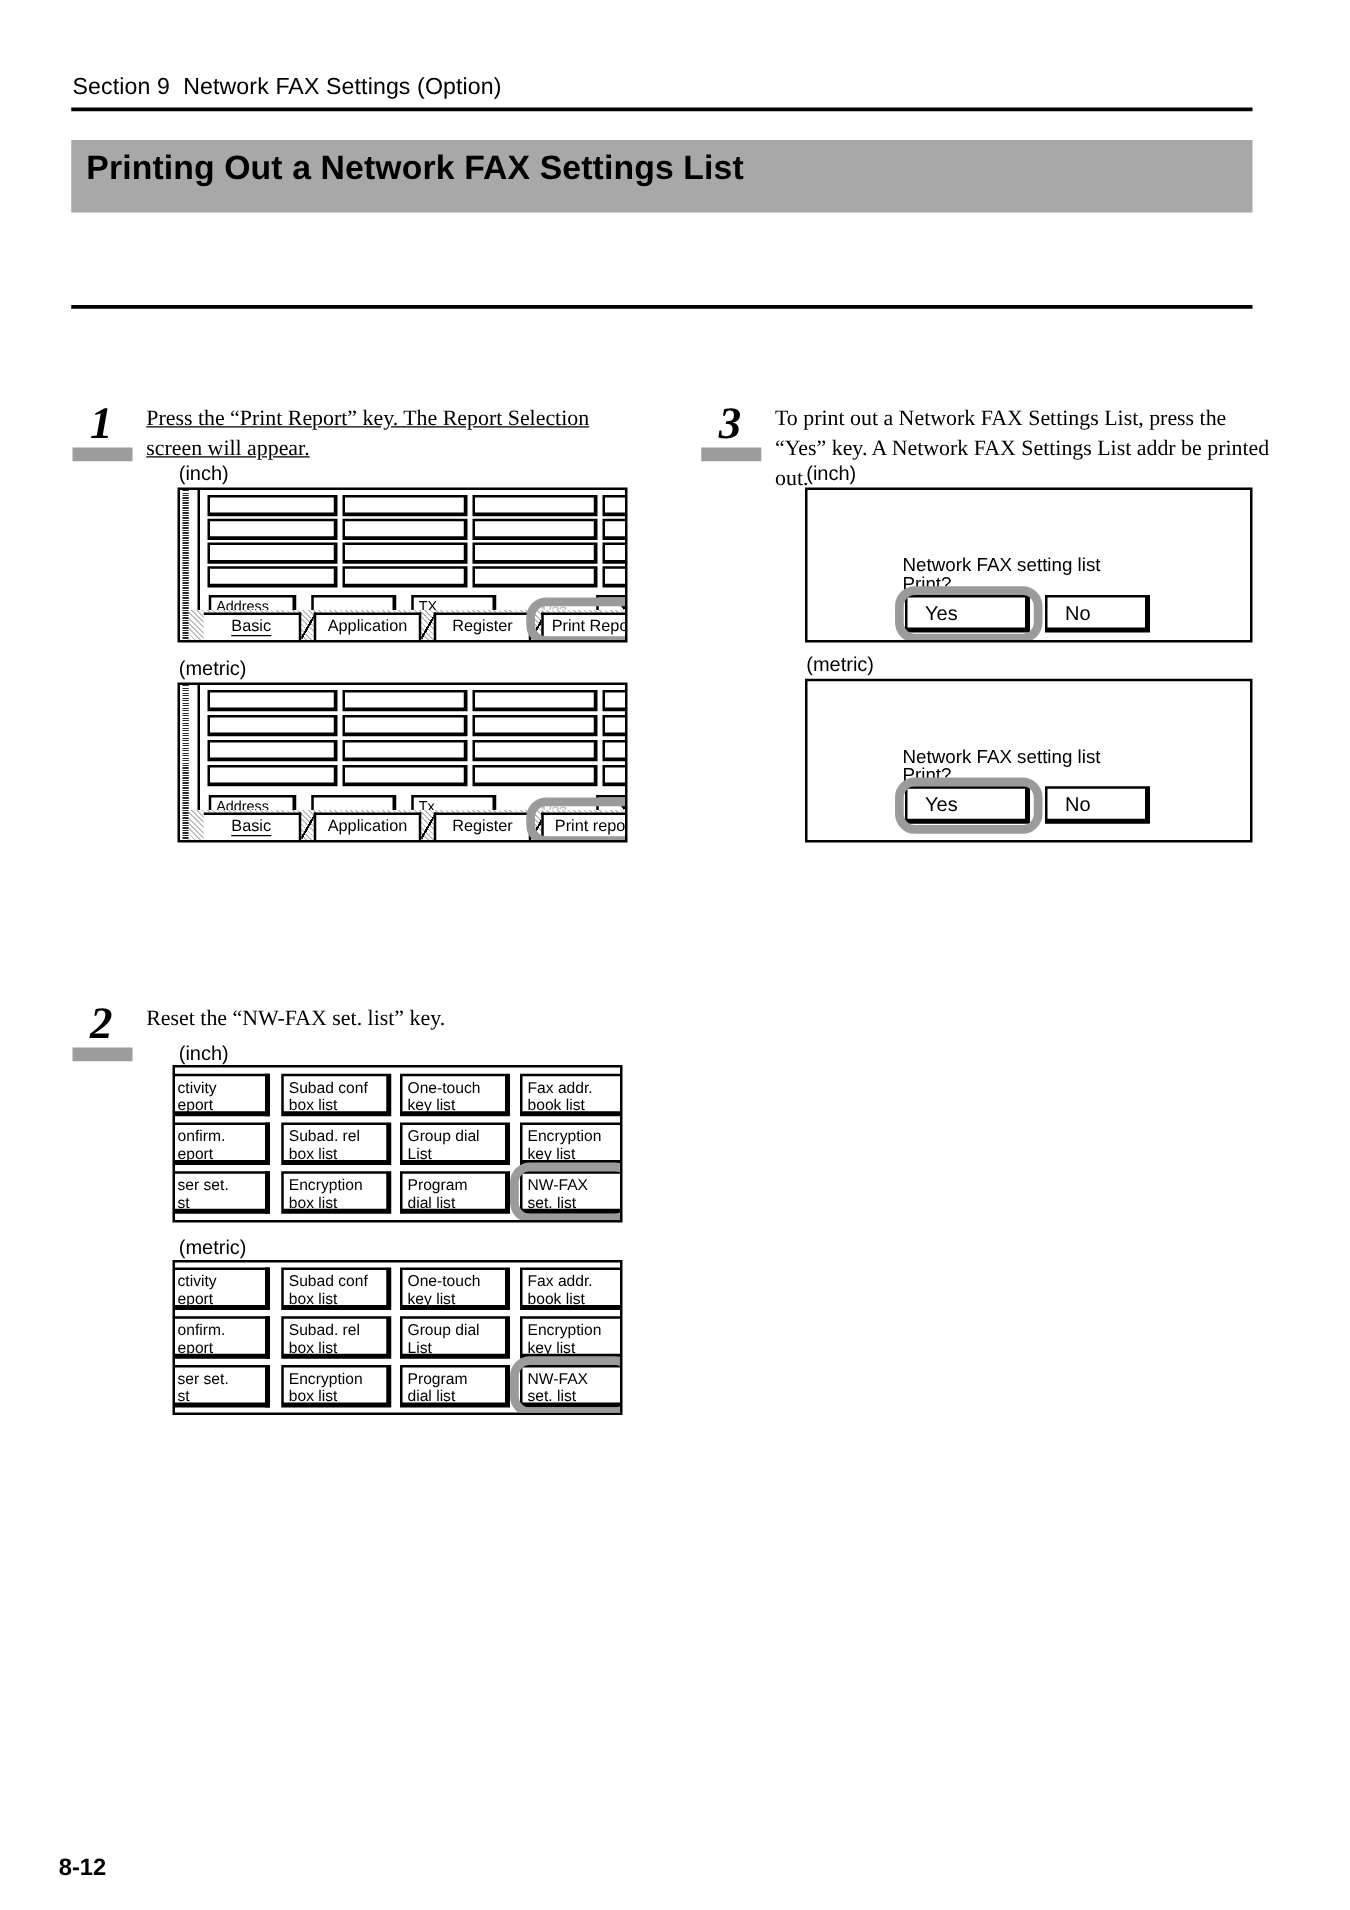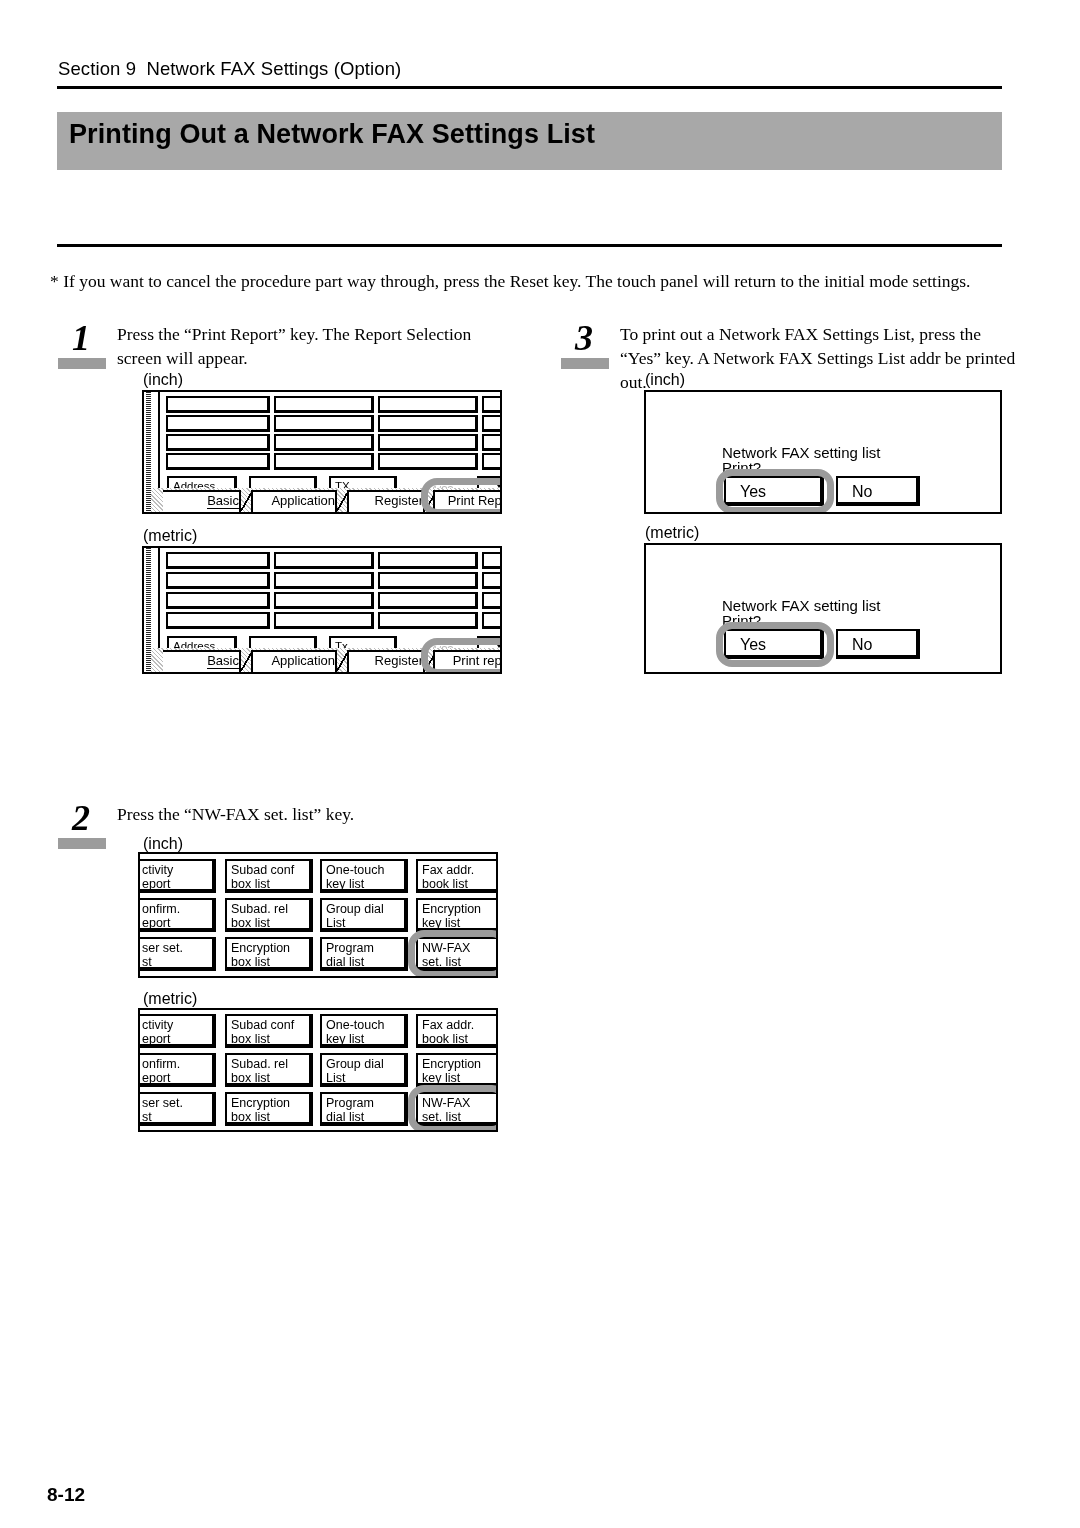--- a/index.html
+++ b/index.html
@@ -194,21 +194,21 @@
     position: absolute;
     box-sizing: border-box;
     top: 2px;
     height: 26px;
     border: 2px solid #000;
     border-bottom: none;
     background: #fff;
     font-family: "Liberation Sans", sans-serif;
     font-size: 13px;
     line-height: 18px;
-    text-align: right;
+    text-align: center;
     color: #000;
     transform: skewX(0deg);
   }
   .tab.sel { border-left: none; }
   .tab .u { border-bottom: 1.5px solid #000; }
   .tab-sep {
     position: absolute;
     top: 2px;
     width: 12px; height: 21px;
     background: linear-gradient(to bottom right,
@@ -284,26 +284,25 @@
   <div class="running-head">Section 9  Network FAX Settings (Option)</div>
   <div class="rule-top"></div>
 
   <div class="title-band">
     <div class="title-text">Printing Out a Network FAX Settings List</div>
   </div>
 
 
   <div class="rule-mid"></div>
 
-  <div class="note">* If you want to cancel the procedure part way through, press the Reset key. The touch panel will return to the initial mode settings.</div>
 
   <div class="step" style="left:55px; top:308px; width:470px;">
     <div class="step-num">1</div>
     <div class="step-bar"></div>
-    <div class="step-text" style="width:400px;">Press the “Print Report” key. The Report Selection screen will appear.</div>
+    <div class="step-text" style="width:400px;text-decoration:underline;">Press the “Print Report” key. The Report Selection screen will appear.</div>
   </div>
 
   <div class="fig-label" style="left:143px; top:359px;">(inch)</div>
 
   <div class="lcd" style="left:142px; top:378px; width:360px; height:124px;">
     <div class="lcd-inner-left"></div>
     <div class="lcd-vline"></div>
 
     <div class="gcell" style="left:22px; top:4px;  width:104px;"></div>
     <div class="gcell" style="left:130px;top:4px;  width:100px;"></div>
@@ -417,21 +416,21 @@
     <div class="confirm-msg" style="left:76px; top:53px;">Network FAX setting list
 Print?</div>
     <div class="btn" style="left:78px; top:84px; width:100px; height:30px;">Yes</div>
     <div class="btn" style="left:190px; top:84px; width:84px; height:30px;">No</div>
     <div class="ring" style="left:70px; top:77px; width:118px; height:45px;"></div>
   </div>
 
   <div class="step" style="left:55px; top:788px; width:470px;">
     <div class="step-num">2</div>
     <div class="step-bar"></div>
-    <div class="step-text" style="width:400px;">Press the “NW-FAX set. list” key.</div>
+    <div class="step-text" style="width:400px;">Reset the “NW-FAX set. list” key.</div>
   </div>
 
   <div class="fig-label" style="left:143px; top:823px;">(inch)</div>
 
   <div class="lcd" style="left:138px; top:840px; width:360px; height:126px;">
 
     <div class="rbtn rbtn-clip" style="left:0px;  top:5px; width:76px; height:34px;">ctivity
 eport</div>
     <div class="rbtn" style="left:85px; top:5px; width:88px; height:34px;">Subad conf
 box list</div>

